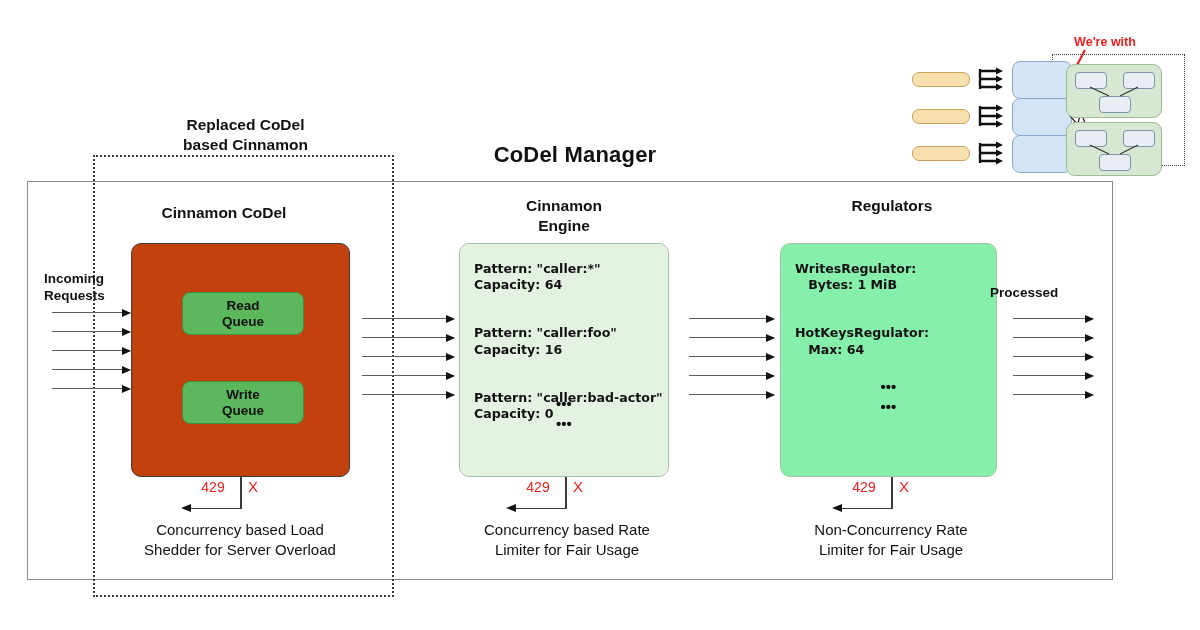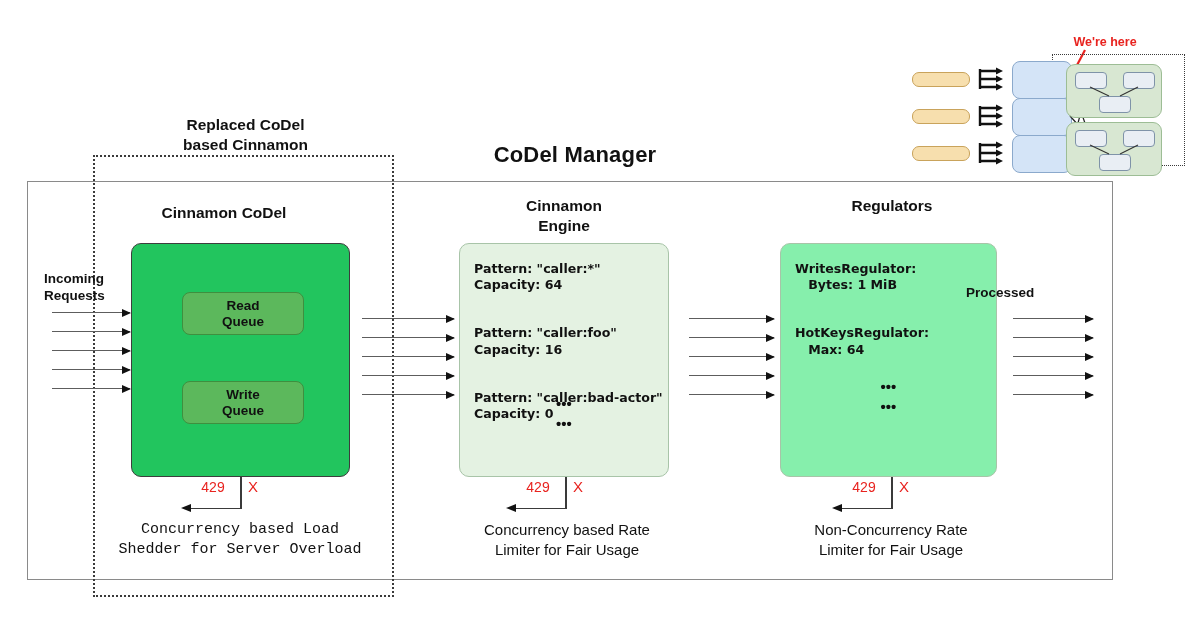--- a/index.html
+++ b/index.html
@@ -52,21 +52,21 @@
   #head-regulators{ left: 778px; top: 196px; width: 228px; }
 
   
   .stage-box {
     box-sizing: border-box;
     border-radius: 10px;
   }
   #queues-box {
     left: 131px; top: 243px; width: 219px; height: 234px;
     border: 1.6px solid #3d3d3d;
-    background: #22c55e;
+    background: #c2410c;
   }
   #scorecard-box {
     left: 459px; top: 243px; width: 210px; height: 234px;
     border: 1.5px solid #a8c4a8;
     background: #e4f2e2;
   }
   #regulators-box {
     left: 780px; top: 243px; width: 217px; height: 234px;
     border: 1.5px solid #a8c4a8;
     background: #86efac;
@@ -113,21 +113,21 @@
     border-top: 4px solid transparent;
     border-bottom: 4px solid transparent;
   }
 
   
   .side-label {
     position: absolute;
     font-size: 13.5px; font-weight: bold; line-height: 1.25; color: #111;
   }
   #incoming-label { left: 44px; top: 271px; width: 100px; }
-  #processed-label{ left: 966px; top: 285px; width: 110px; }
+  #processed-label{ left: 990px; top: 285px; width: 110px; }
 
   
   .reject { position: absolute; }
   .reject .v-line {
     position: absolute; left: 58px; top: 0; width: 1.6px; height: 32px;
     background: #3a3a3a;
   }
   .reject .h-line {
     position: absolute; left: 8px; top: 30.5px; width: 51px; height: 1.6px;
     background: #3a3a3a;
@@ -146,21 +146,21 @@
   .reject .x-mark {
     position: absolute; left: 66px; top: 1px;
     font-size: 15px; color: #e8231f; font-weight: normal;
   }
 
   
   .caption {
     position: absolute; text-align: center;
     font-size: 15px; line-height: 1.35; color: #111;
   }
-  #cap-queues     { left: 110px; top: 520px; width: 260px; font-family: Liberation Mono, monospace; }
+  #cap-queues     { left: 110px; top: 520px; width: 260px; }
   #cap-scorecard  { left: 442px; top: 520px; width: 250px; }
   #cap-regulators { left: 766px; top: 520px; width: 250px; }
 
   
   #inset { left: 900px; top: 30px; width: 290px; height: 145px; }
   .pill {
     position: absolute; width: 56px; height: 13px;
     background: #f7dfae; border: 1.2px solid #c9a35b; border-radius: 7px;
   }
   .blue-node {
@@ -294,21 +294,21 @@
 
 <div class="caption" id="cap-queues" style="white-space:pre-line">Concurrency based Load
 Shedder for Server Overload</div>
 <div class="caption" id="cap-scorecard" style="white-space:pre-line">Concurrency based Rate
 Limiter for Fair Usage</div>
 <div class="caption" id="cap-regulators" style="white-space:pre-line">Non-Concurrency Rate
 Limiter for Fair Usage</div>
 
 <div class="abs" id="inset">
 
-  <div id="we-are-here">We're here</div>
+  <div id="we-are-here">We're with</div>
 
   <svg class="abs" style="left:150px; top:18px; width:50px; height:48px;">
     <defs>
       <marker id="redhead" markerWidth="6" markerHeight="6" refX="4.5" refY="3" orient="auto">
         <polygon points="0,0 6,3 0,6" fill="#e8231f"></polygon>
       </marker>
     </defs>
     <line x1="35" y1="2" x2="16" y2="38" stroke="#e8231f" stroke-width="2.2" marker-end="url(#redhead)"></line>
   </svg>
 

